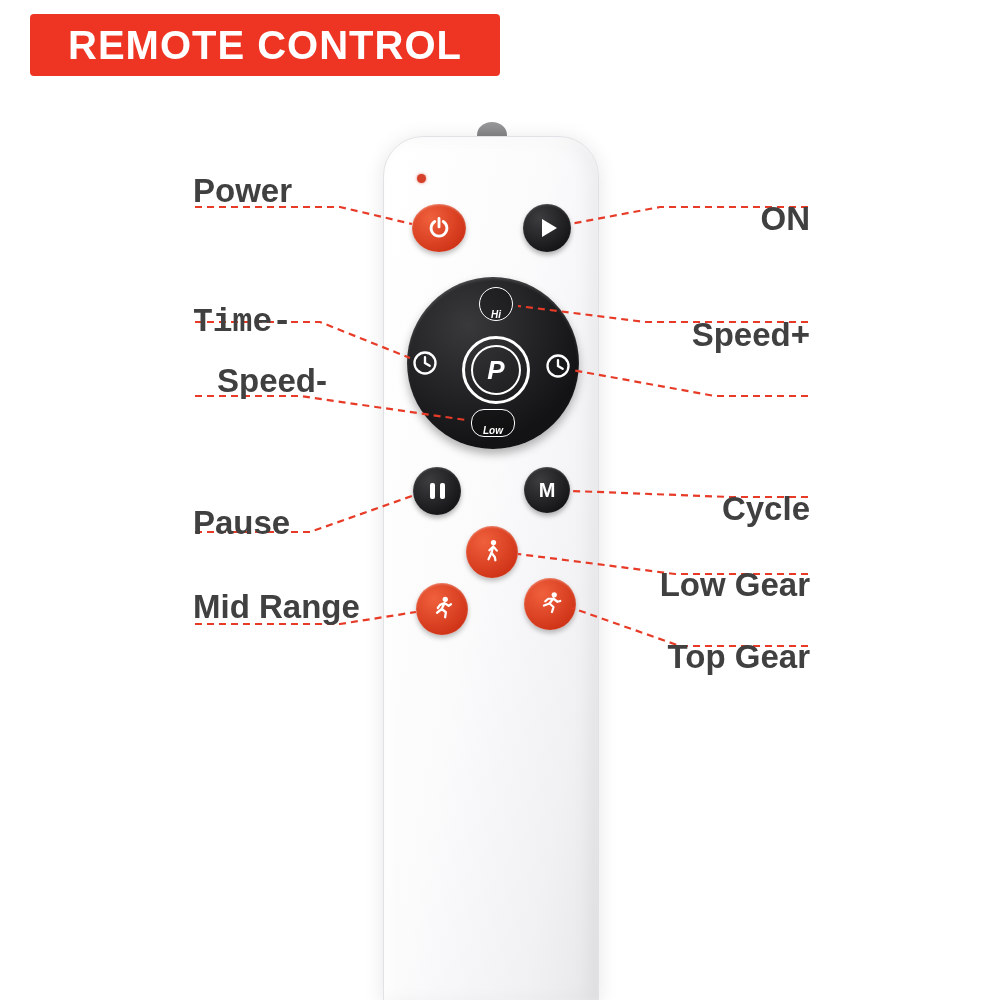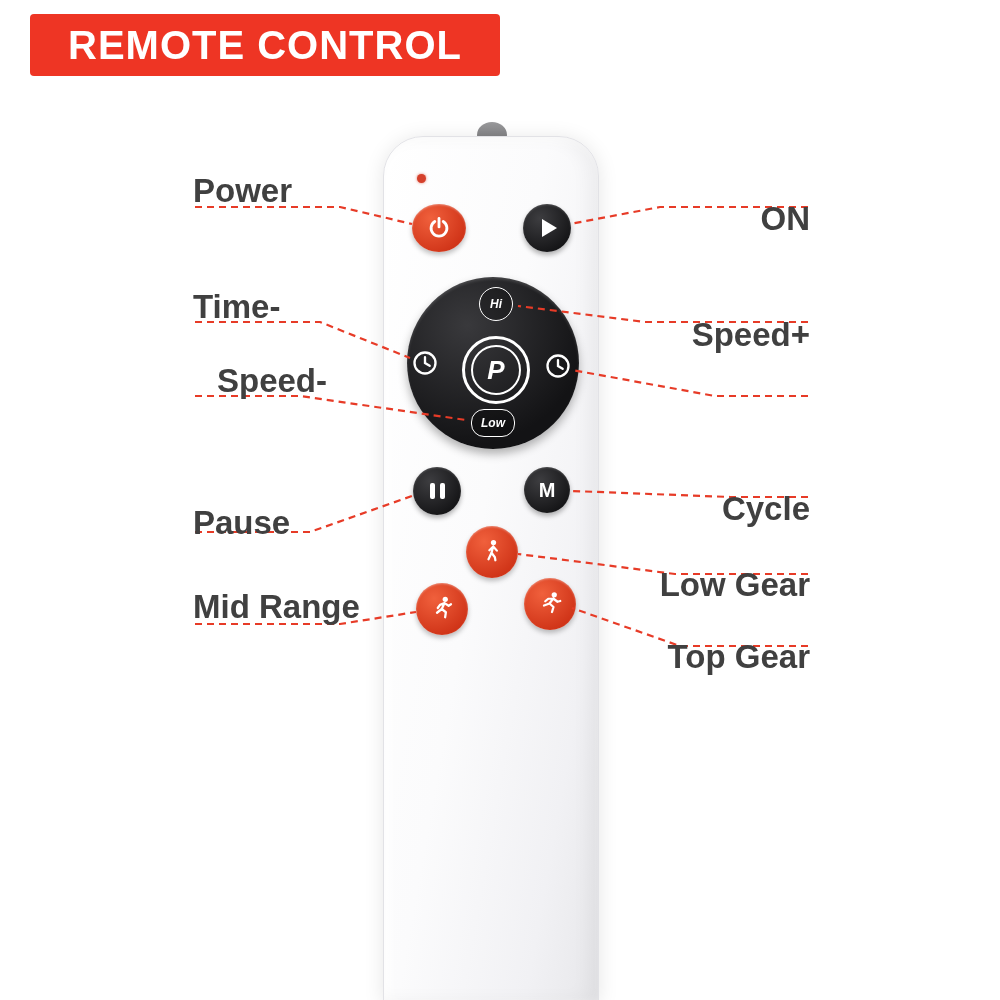--- a/index.html
+++ b/index.html
@@ -32,22 +32,22 @@
   .power-btn{left:28px;top:67px;width:54px;height:48px;}
   .play-btn{left:139px;top:67px;width:48px;height:48px;}
   .play-tri{width:0;height:0;border-left:15px solid #fff;border-top:9px solid transparent;
             border-bottom:9px solid transparent;margin-left:5px;}
 
   
   .dial{position:absolute;left:23px;top:140px;width:172px;height:172px;border-radius:50%;
         background:radial-gradient(circle at 35% 28%,#39393c,#131315 72%);
         box-shadow:0 5px 10px rgba(0,0,0,.3), inset 0 2px 3px rgba(255,255,255,.15);}
   .ring-btn{position:absolute;border:1.5px solid #fff;border-radius:50%;color:#fff;
-            display:flex;align-items:center;justify-content:center;
-            font-size:12px;font-weight:700;font-style:italic;background:rgba(0,0,0,.25);}
+            display:flex;align-items:flex-end;justify-content:center;
+            font-size:10px;font-weight:700;font-style:italic;background:rgba(0,0,0,.25);}
   .hi-btn{left:72px;top:10px;width:32px;height:32px;}
   .low-btn{left:64px;top:132px;width:42px;height:26px;border-radius:13px;}
   .clock-btn{position:absolute;width:30px;height:30px;display:flex;align-items:center;justify-content:center;}
   .clock-left{left:3px;top:71px;}
   .clock-right{left:136px;top:74px;}
   .logo-btn{position:absolute;left:55px;top:59px;width:62px;height:62px;border:3px solid #fff;
             border-radius:50%;display:flex;align-items:center;justify-content:center;}
   .logo-inner{width:46px;height:46px;border:2px solid #fff;border-radius:50%;
               display:flex;align-items:center;justify-content:center;
               color:#fff;font-size:26px;font-weight:700;font-style:italic;}
@@ -160,21 +160,21 @@
     <div class="btn btn-red sprint-btn">
       <svg width="30" height="30" viewBox="0 0 24 24">
         <circle cx="15.4" cy="4.6" r="2.1" fill="#fff"></circle>
         <path d="M14.6 7.6 L11.6 11.6 L7.2 13.2 M11.6 11.6 L14.8 14.4 L13.6 18.4 M14.6 7.6 L10.6 7.8 L8.2 9.8 M14.6 7.6 L18 10.2 L20.2 9.6" stroke="#fff" stroke-width="1.8" fill="none" stroke-linecap="round" stroke-linejoin="round"></path>
       </svg>
     </div>
   </div>
 
   <div class="label" style="left:193px;top:172px;">Power</div>
   <div class="label right" style="left:700px;top:172px;width:110px;">ON</div>
-  <div class="label" style="left:193px;top:288px;">Time-</div>
+  <div class="label" style="left:193px;top:304px;font-family:Liberation Mono, monospace;">Time-</div>
   <div class="label right" style="left:660px;top:288px;width:150px;">Speed+</div>
   <div class="label" style="left:193px;top:362px;margin-left:24px;">Speed-</div>
   <div class="label" style="left:193px;top:496px;margin-top:8px;">Pause</div>
   <div class="label right" style="left:660px;top:462px;width:150px;">Cycle</div>
   <div class="label right" style="left:640px;top:538px;width:170px;">Low Gear</div>
   <div class="label" style="left:193px;top:588px;">Mid Range</div>
   <div class="label right" style="left:640px;top:610px;width:170px;">Top Gear</div>
 
 </div>
 

